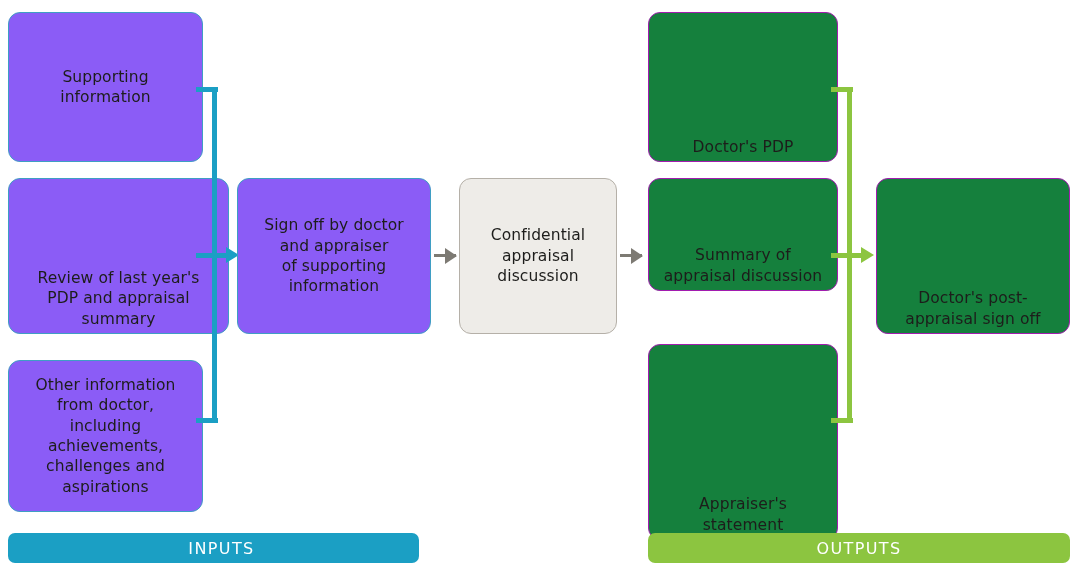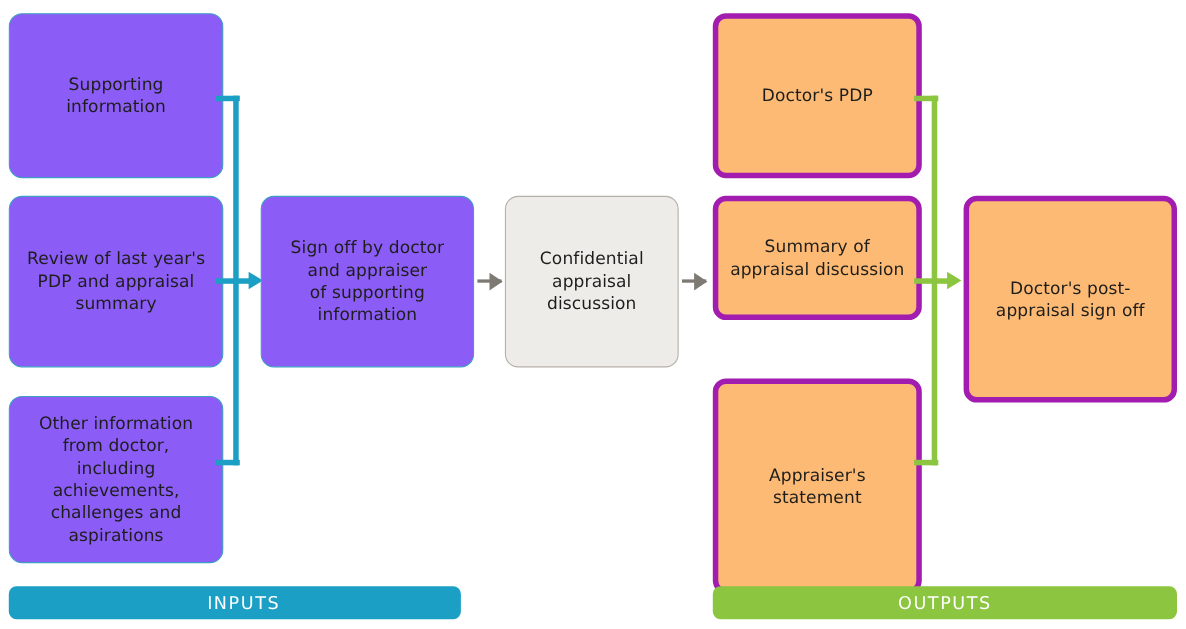--- a/index.html
+++ b/index.html
@@ -31,22 +31,23 @@
     color: #1d1d1b;
     padding: 4px 10px;
     white-space: pre-line;
     letter-spacing: 0.1px;
   }
   .node.blue {
     background: #8b5cf6;
     border: 1px solid #3f9ec4;
   }
   .node.green {
-    background: #fdba74;
-    border: 5px solid #a21caf;
+    background: #15803d;
+    border: 1px solid #a21caf;
+    align-items: flex-end;
   }
   .node.grey {
     background: #eeece8;
     border: 1px solid #b5b0a8;
   }
   .banner {
     position: absolute;
     box-sizing: border-box;
     display: flex;
     align-items: center;
@@ -82,21 +83,21 @@
 </head>
 <body>
 
 <div id="canvas">
 
   <div class="node blue" style="left:8px; top:12px; width:195px; height:150px;">
     <span>Supporting
 information</span>
   </div>
 
-  <div class="node blue" style="left:8px; top:178px; width:195px; height:156px;">
+  <div class="node blue" style="left:8px; top:178px; width:221px; height:156px;align-items:flex-end;">
     <span>Review of last year's
 PDP and appraisal
 summary</span>
   </div>
 
   <div class="node blue" style="left:8px; top:348px; width:195px; height:152px;margin-top:12px;">
     <span>Other information
 from doctor, including
 achievements,
 challenges and
@@ -141,21 +142,21 @@
     <span>Appraiser's
 statement</span>
   </div>
 
   <div class="hline green-stroke" style="left:831px; top:87px; width:22px; height:5px;"></div>
   <div class="vline green-stroke" style="left:847px; top:87px; width:5px; height:336px;"></div>
   <div class="hline green-stroke" style="left:831px; top:418px; width:22px; height:5px;"></div>
   <div class="hline green-stroke" style="left:831px; top:253px; width:32px; height:5px;"></div>
   <div class="arrowhead arrow-green" style="left:861px; top:247px;"></div>
 
-  <div class="node green" style="left:876px; top:178px; width:194px; height:188px;">
+  <div class="node green" style="left:876px; top:178px; width:194px; height:156px;">
     <span>Doctor's post-
 appraisal sign off</span>
   </div>
 
   <div class="banner inputs" style="left:8px; top:533px; width:411px; height:30px;padding-left:16px;">
     <span>INPUTS</span>
   </div>
 
   <div class="banner outputs" style="left:648px; top:533px; width:422px; height:30px;">
     <span>OUTPUTS</span>

